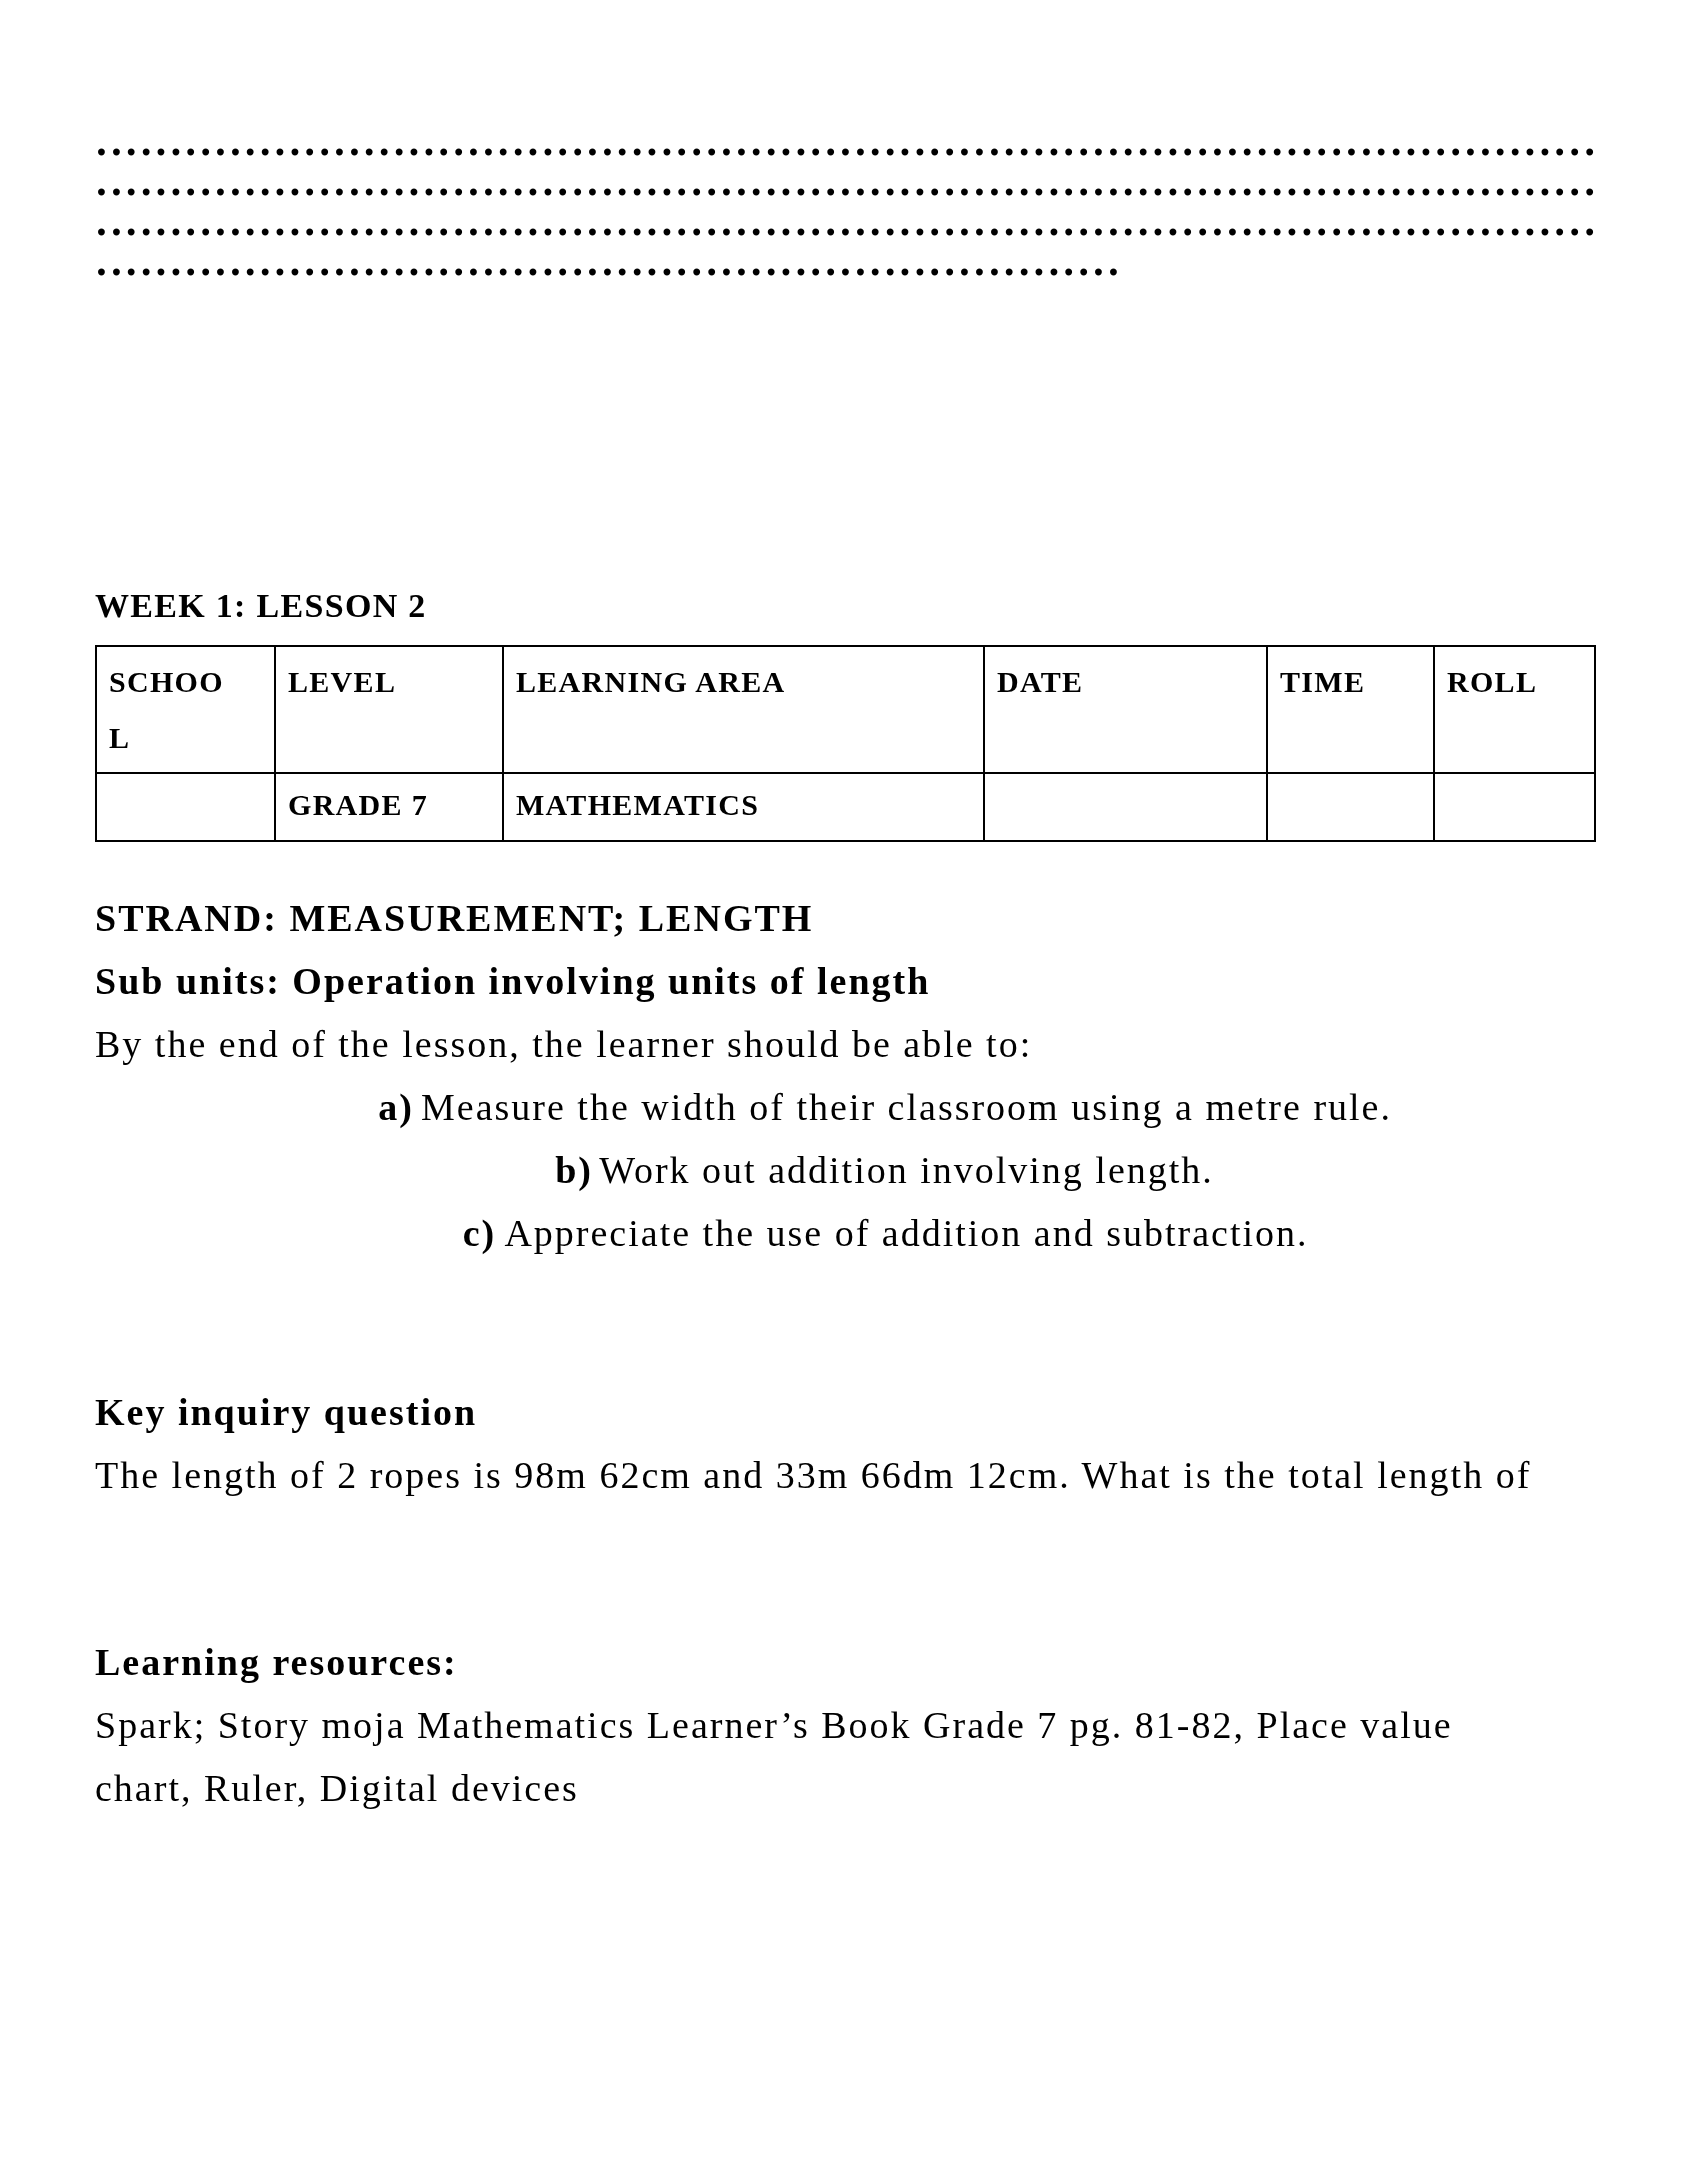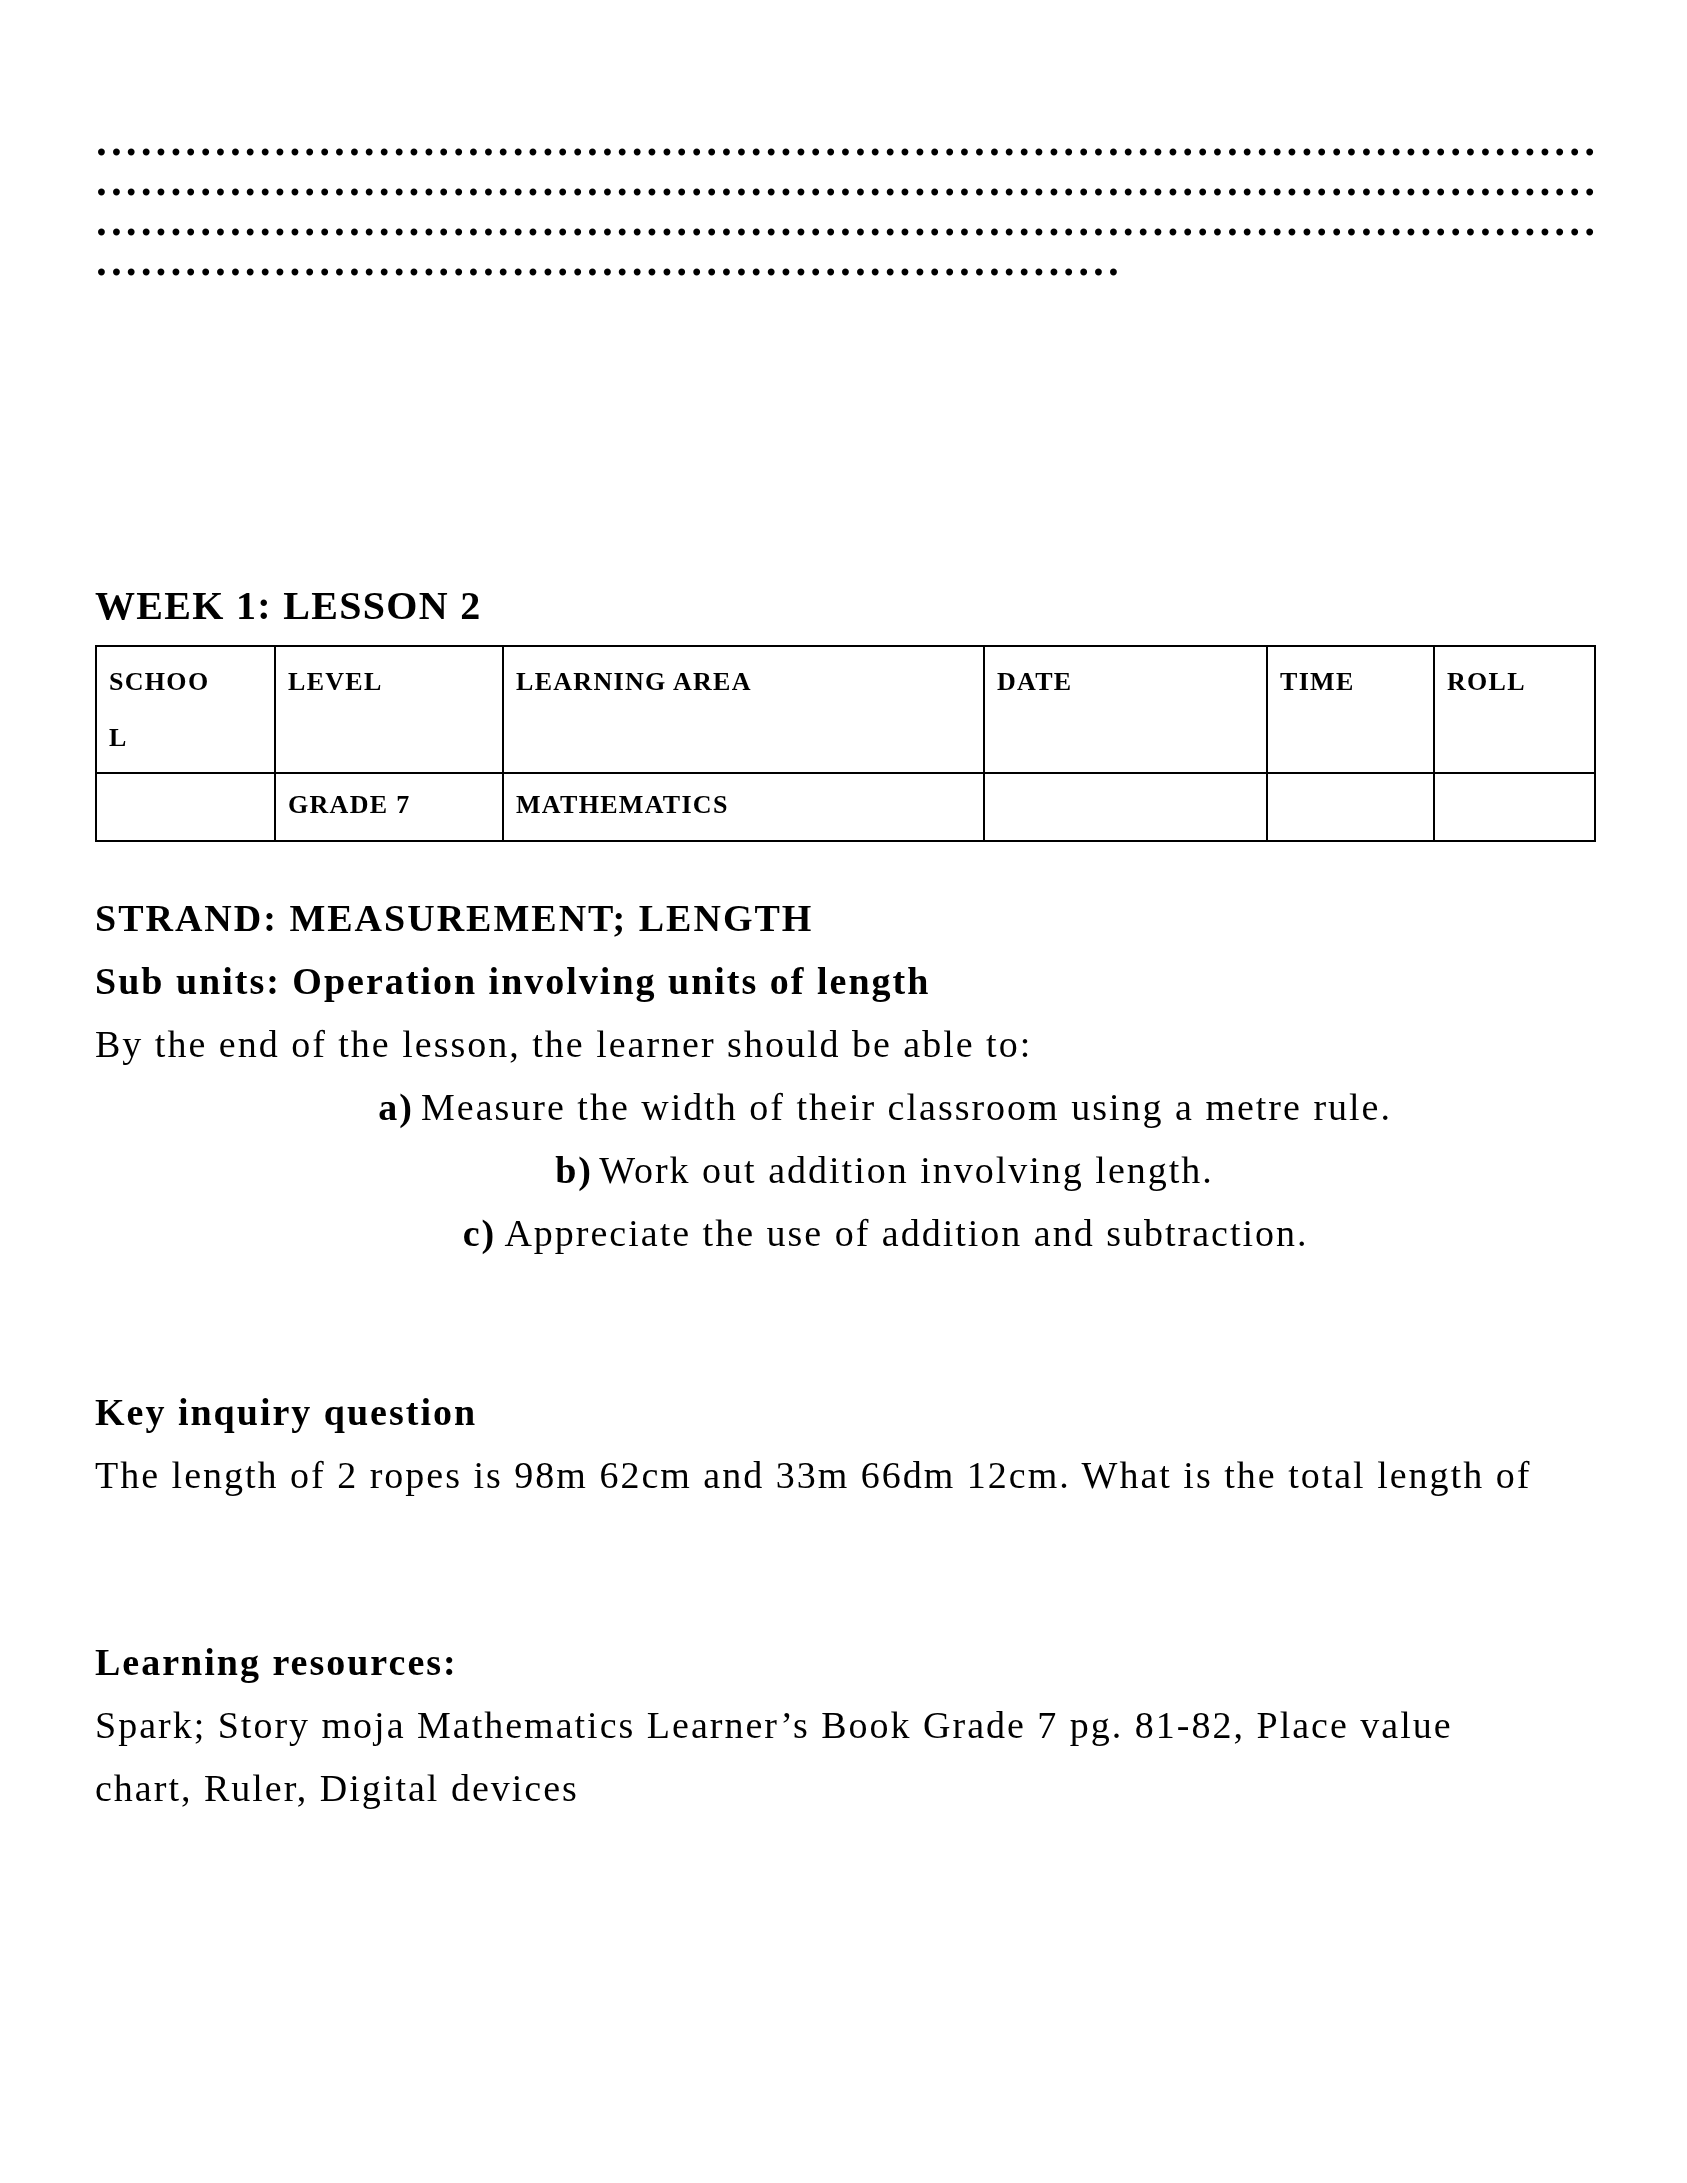--- a/index.html
+++ b/index.html
@@ -32,40 +32,40 @@
     letter-spacing: 2px;
     white-space: nowrap;
     overflow: hidden;
     width: 1503px;
   }
   
   .week-heading {
     position: absolute;
     left: 95px;
     top: 574px;
-    font-size: 40px;
+    font-size: 34px;
     line-height: 63px;
     font-weight: bold;
     letter-spacing: 1.3px;
     white-space: nowrap;
   }
   
   .info-table {
     position: absolute;
     left: 95px;
     top: 645px;
     border-collapse: collapse;
     table-layout: fixed;
   }
   .info-table td {
     border: 2.6px solid #000000;
     vertical-align: top;
     padding: 6.6px 4px 0 12px;
     font-weight: bold;
-    font-size: 26px;
+    font-size: 30px;
     letter-spacing: 1.3px;
     line-height: 56px;
     white-space: nowrap;
     overflow: hidden;
     margin-left: 20px;
   }
   .info-table tr.row-head td { height: 118px; }
   .info-table tr.row-vals td { height: 60px; line-height: 49px; }
   
   .section { position: absolute; left: 95px; width: 1515px; }

